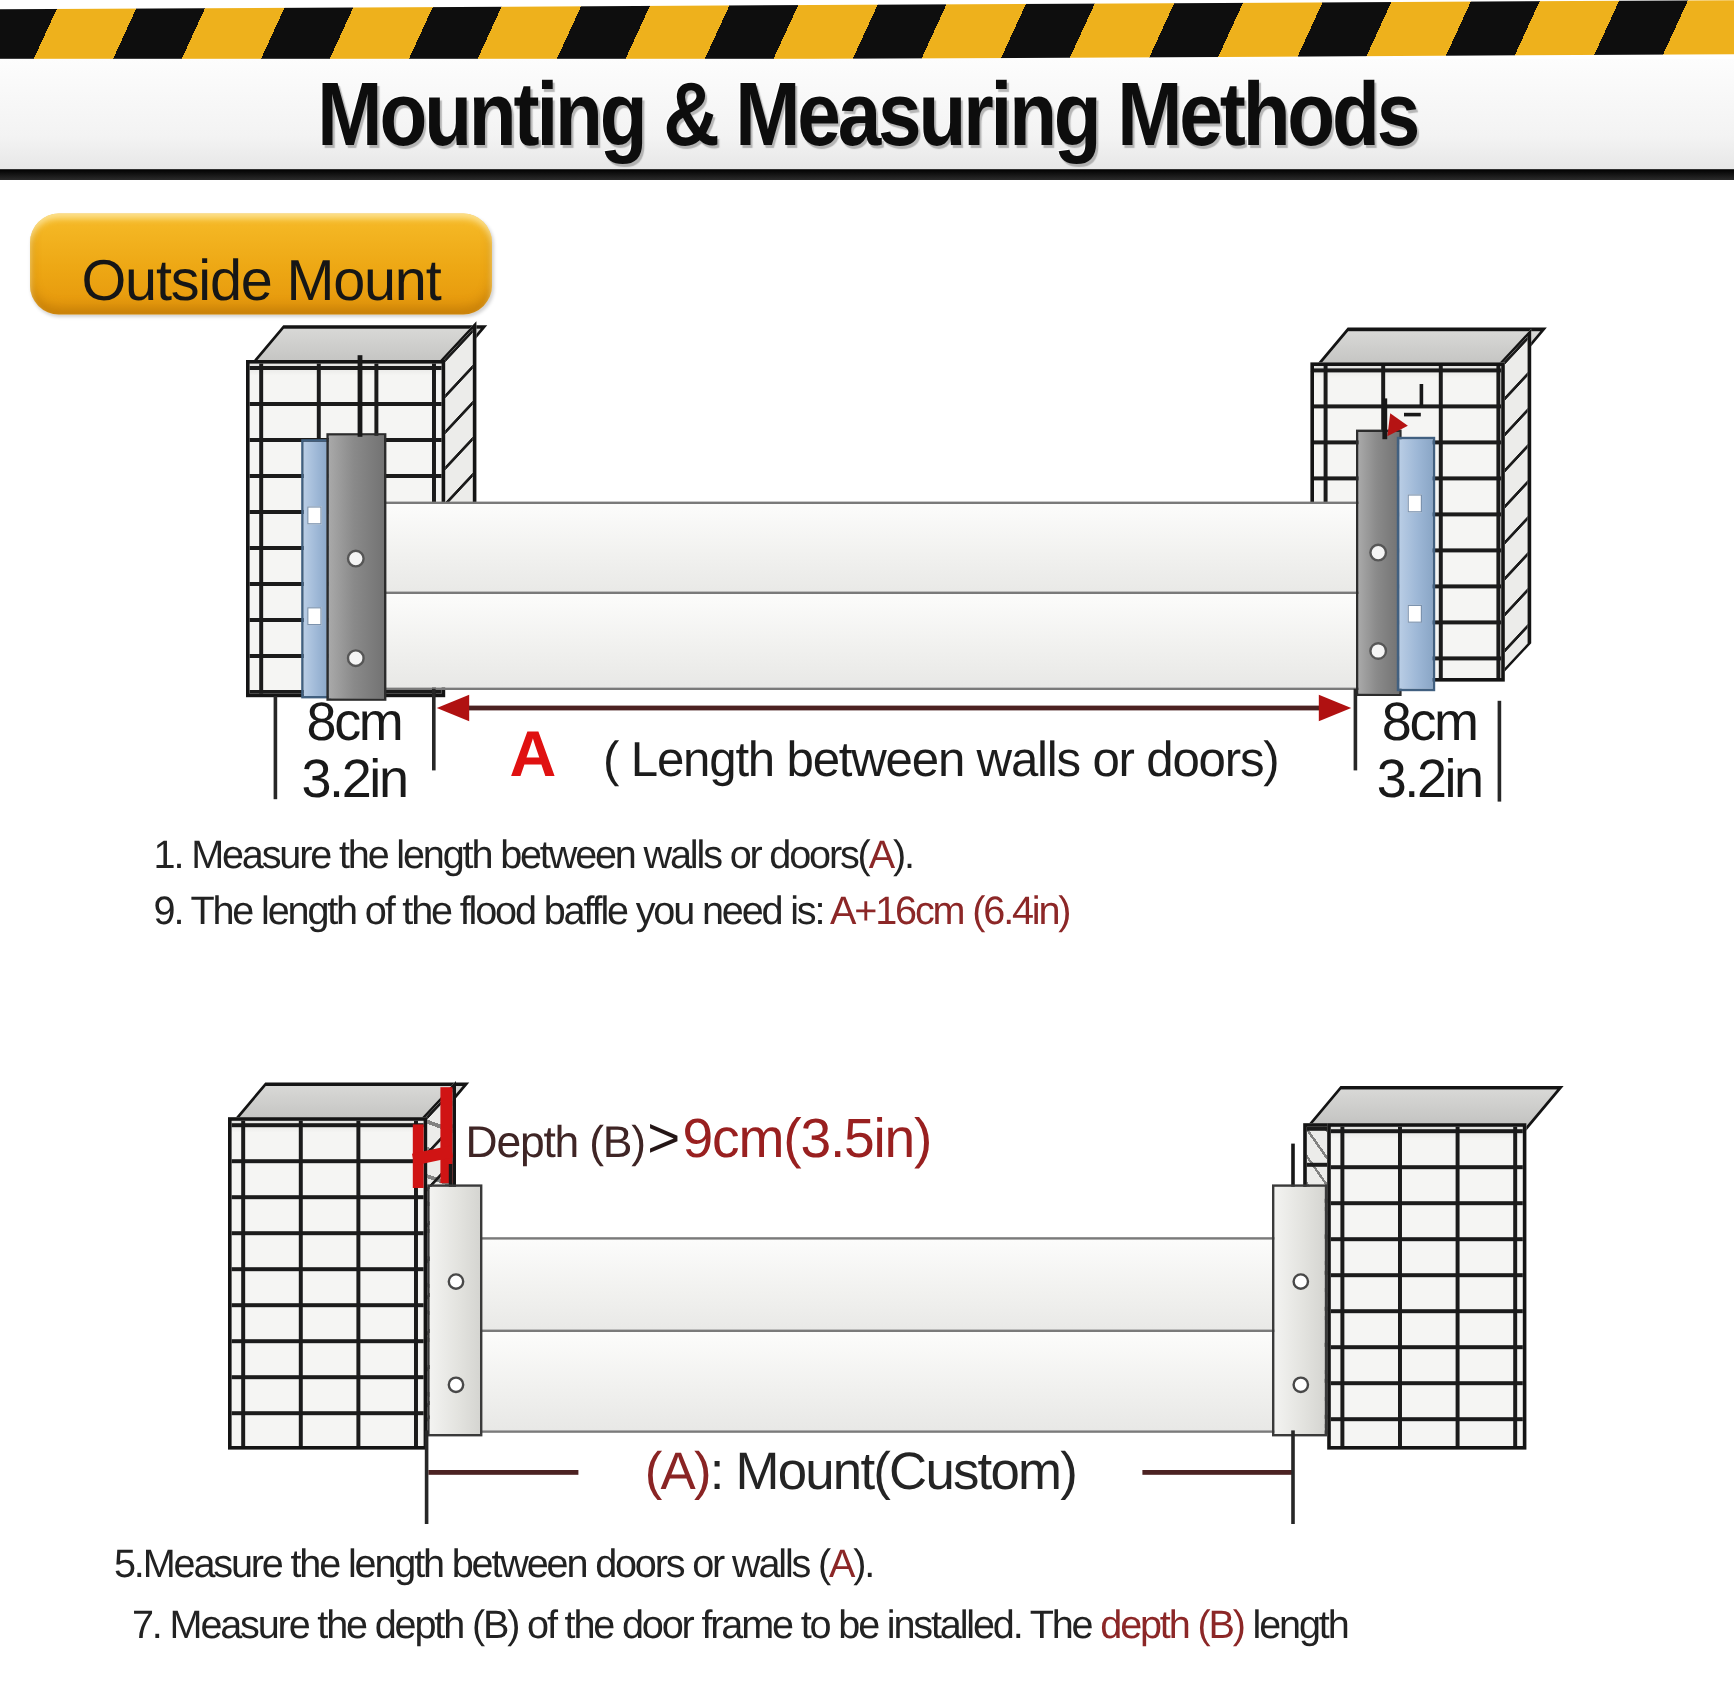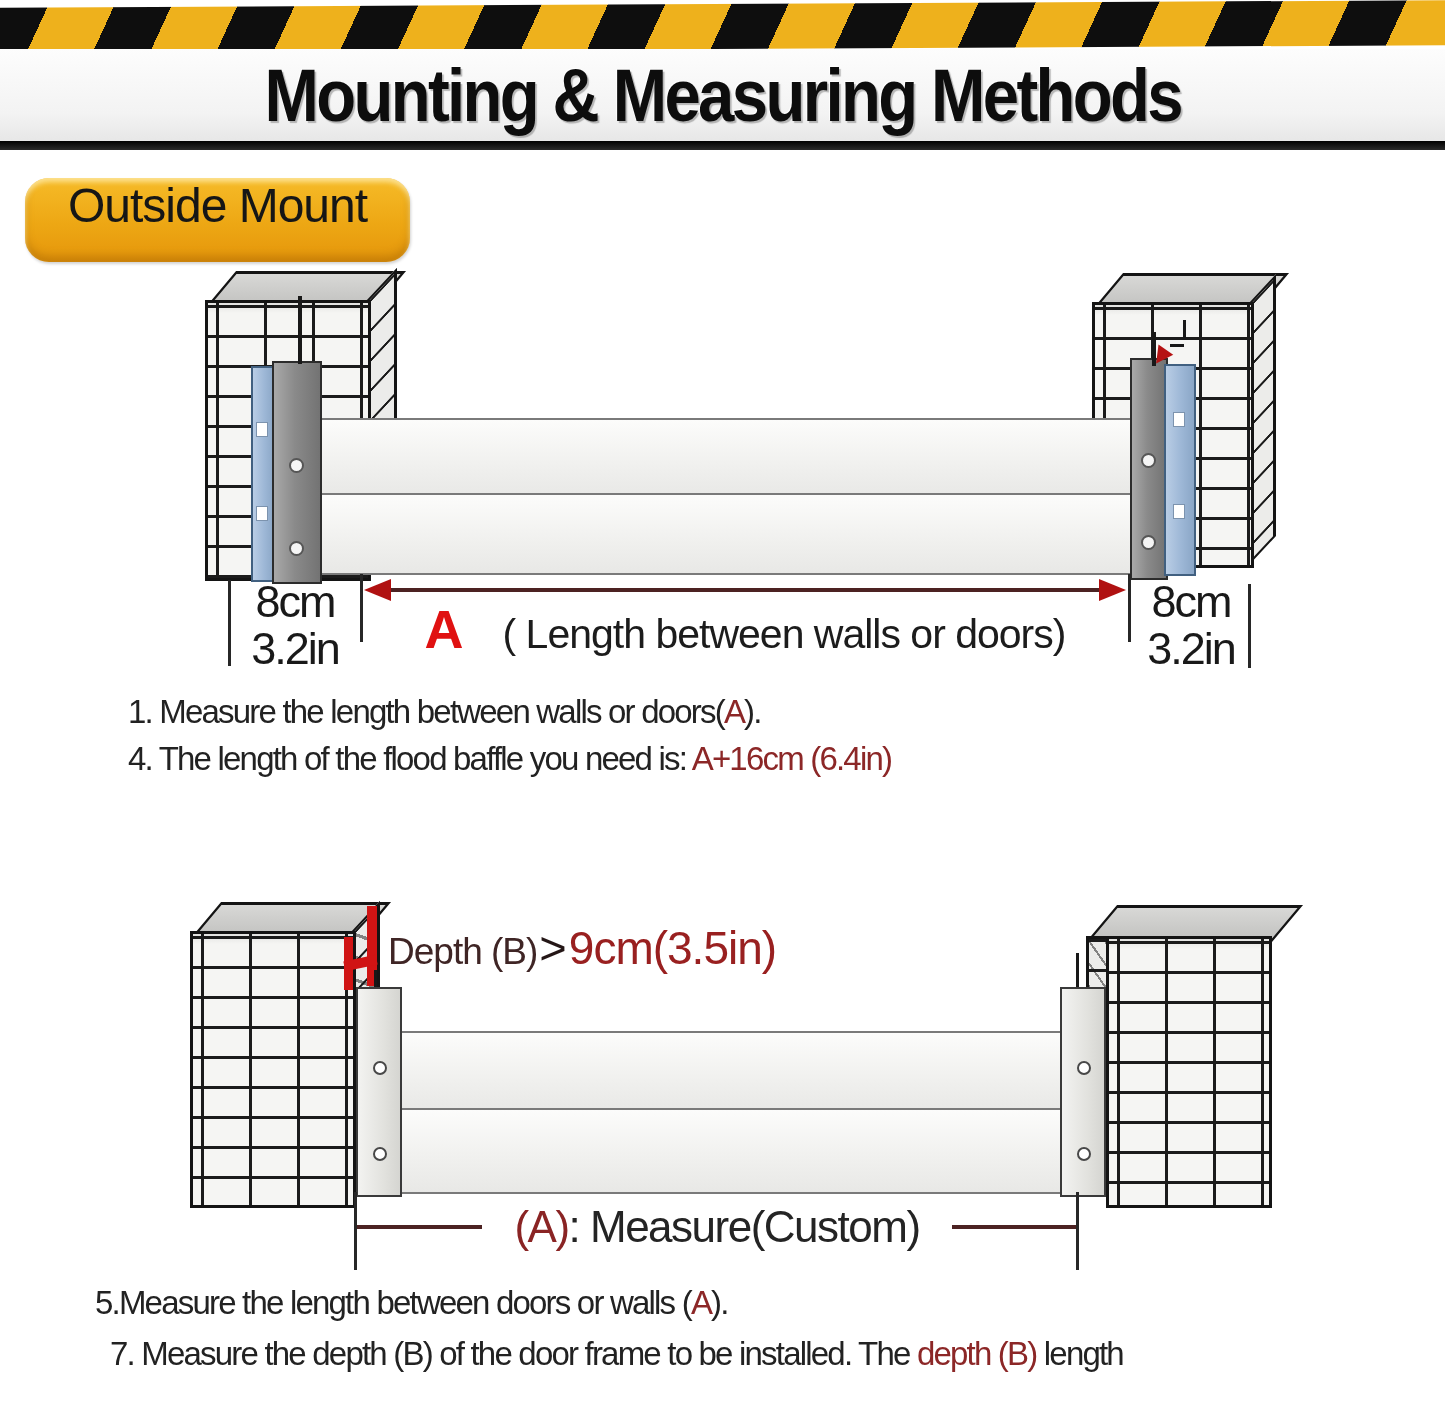--- a/index.html
+++ b/index.html
@@ -12,21 +12,21 @@
           transform:rotate(-0.3deg);}
   .titleband{background:linear-gradient(180deg,#fdfdfd 0%,#f3f3f3 70%,#e7e7e7 100%);
              display:flex;align-items:center;justify-content:center;}
   .title{font-weight:bold;font-size:75px;letter-spacing:-3px;color:#0d0d0d;
          transform:scaleX(.87);transform-origin:center;white-space:nowrap;
          text-shadow:2px 2px 1px rgba(130,130,130,.55), -1px -1px 0 rgba(255,255,255,.8);}
   .hdrbar{background:linear-gradient(180deg,#000,#2a2a2a);}
 
   
   .badge{border-radius:24px;background:linear-gradient(180deg,#f6bb28 0%,#eda714 55%,#e5960b 100%);
-         display:flex;align-items:flex-start;justify-content:center;font-size:48px;letter-spacing:-1px;
+         display:flex;align-items:flex-end;justify-content:center;font-size:48px;letter-spacing:-1px;
          color:#161616;box-shadow:inset 0 4px 5px rgba(255,236,170,.8), inset 0 -6px 9px rgba(150,90,0,.38), 1px 2px 3px rgba(0,0,0,.18);}
 
   
   .brick-face{background-color:#f5f5f3;border:3px solid #141414;
     background-image:
       linear-gradient(180deg, rgba(0,0,0,.08) 0, rgba(0,0,0,0) 10px),
       linear-gradient(#1b1b1b 0 3px, transparent 3px),
       linear-gradient(90deg,#1b1b1b 0 3px, transparent 3px),
       linear-gradient(90deg,#1b1b1b 0 3px, transparent 3px);
     background-size:100% 100%, 100% 30px, 96px 60px, 96px 60px;
@@ -141,21 +141,21 @@
 
   <div class="abs spanlabel" style="left:395px;top:598px;width:700px;height:60px;">
     <span class="bigA">A</span>
     <span class="rest">( Length between walls or doors)</span>
   </div>
 
   <div class="abs steps" style="left:128px;top:692px;">
     <span>1. Measure the length between walls or doors(</span><span class="em">A</span><span>).</span>
   </div>
   <div class="abs steps" style="left:128px;top:739px;">
-    <span>4. The length of the flood baffle you need is: </span><span class="em">A+16cm (6.4in)</span>
+    <span>9. The length of the flood baffle you need is: </span><span class="em">A+16cm (6.4in)</span>
   </div>
 
 
   <div class="abs top-face" style="left:190px;top:902px;width:164px;height:31px;"></div>
   <div class="abs brick-side skew-side hatched" style="left:350px;top:933px;width:24px;height:252px;"></div>
   <div class="abs brick-face" style="left:190px;top:931px;width:160px;height:271px;"></div>
 
   <div class="abs top-face" style="left:1086px;top:905px;width:180px;height:31px;"></div>
   <div class="abs brick-side hatched" style="left:1086px;top:936px;width:20px;height:253px;"></div>
   <div class="abs brick-face" style="left:1106px;top:936px;width:160px;height:266px;"></div>
@@ -181,21 +181,21 @@
   <div class="abs depthlbl" style="left:388px;top:920px;height:58px;">
     <span class="dname">Depth (B) </span>
     <span class="dgt">&gt;</span>
     <span class="dval">9cm(3.5in)</span>
   </div>
 
   <div class="abs tick" style="left:354px;top:1192px;width:3px;height:78px;"></div>
   <div class="abs mline" style="left:357px;top:1225px;width:125px;height:4px;"></div>
   <div class="abs lenlbl" style="left:482px;top:1202px;width:470px;height:56px;">
     <span class="la">(A)</span>
-    <span class="lt">: Measure(Custom)</span>
+    <span class="lt">: Mount(Custom)</span>
   </div>
   <div class="abs mline" style="left:952px;top:1225px;width:125px;height:4px;"></div>
   <div class="abs tick" style="left:1076px;top:1192px;width:3px;height:78px;"></div>
 
   <div class="abs steps" style="left:95px;top:1283px;">
     <span>5.Measure the length between doors or walls (</span><span class="em">A</span><span>).</span>
   </div>
   <div class="abs steps wrapsteps" style="left:85px;top:1334px;width:1340px;text-indent:25px;">
     <span>7. Measure the depth (B) of the door frame to be installed. The </span><span class="em">depth (B)</span><span> length</span><br>
   </div>

